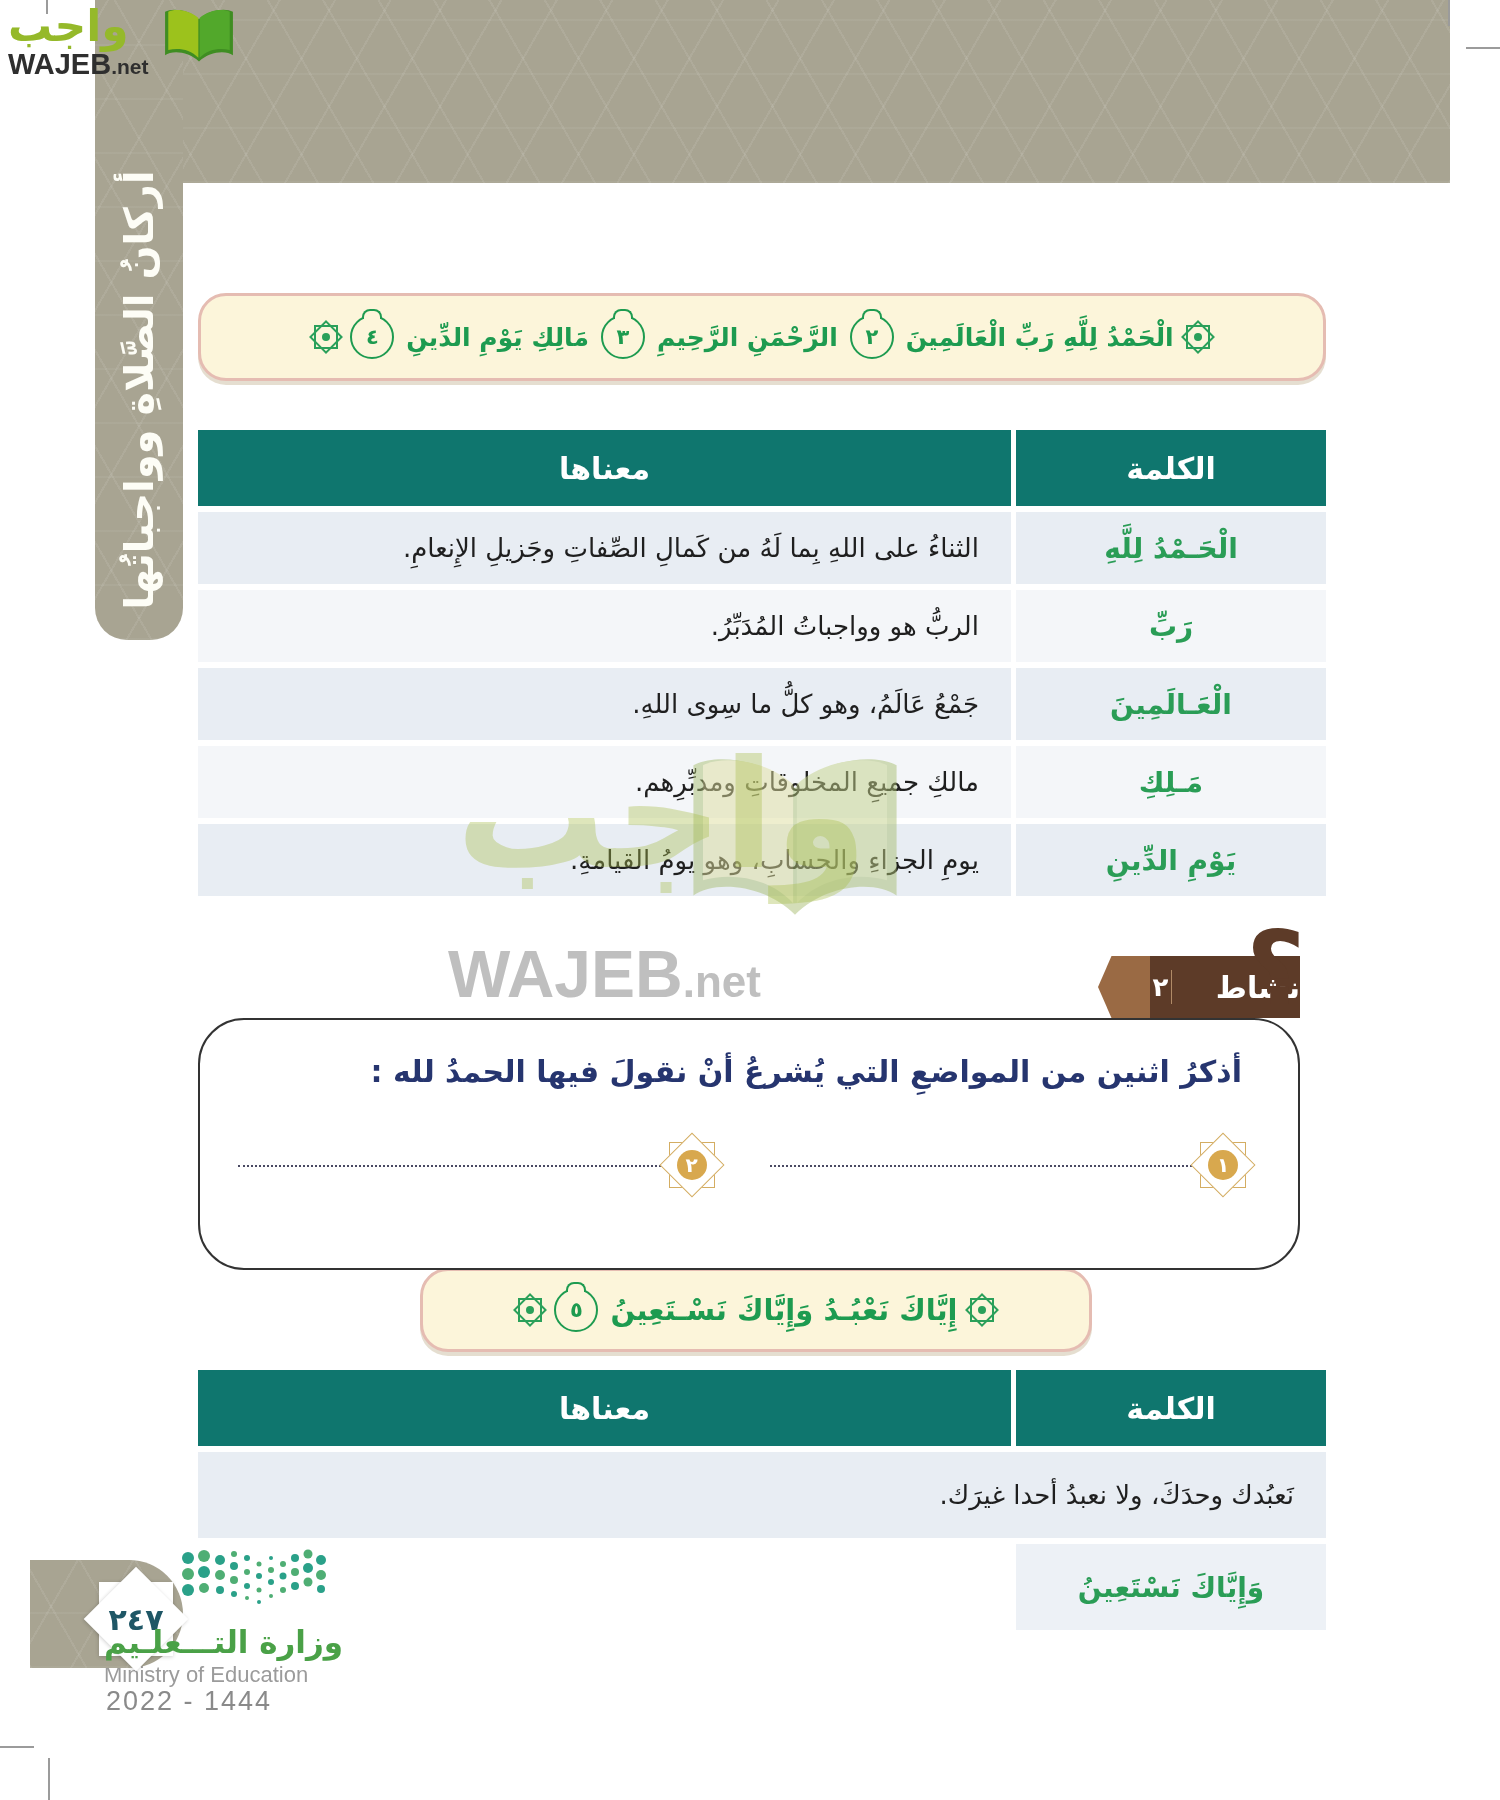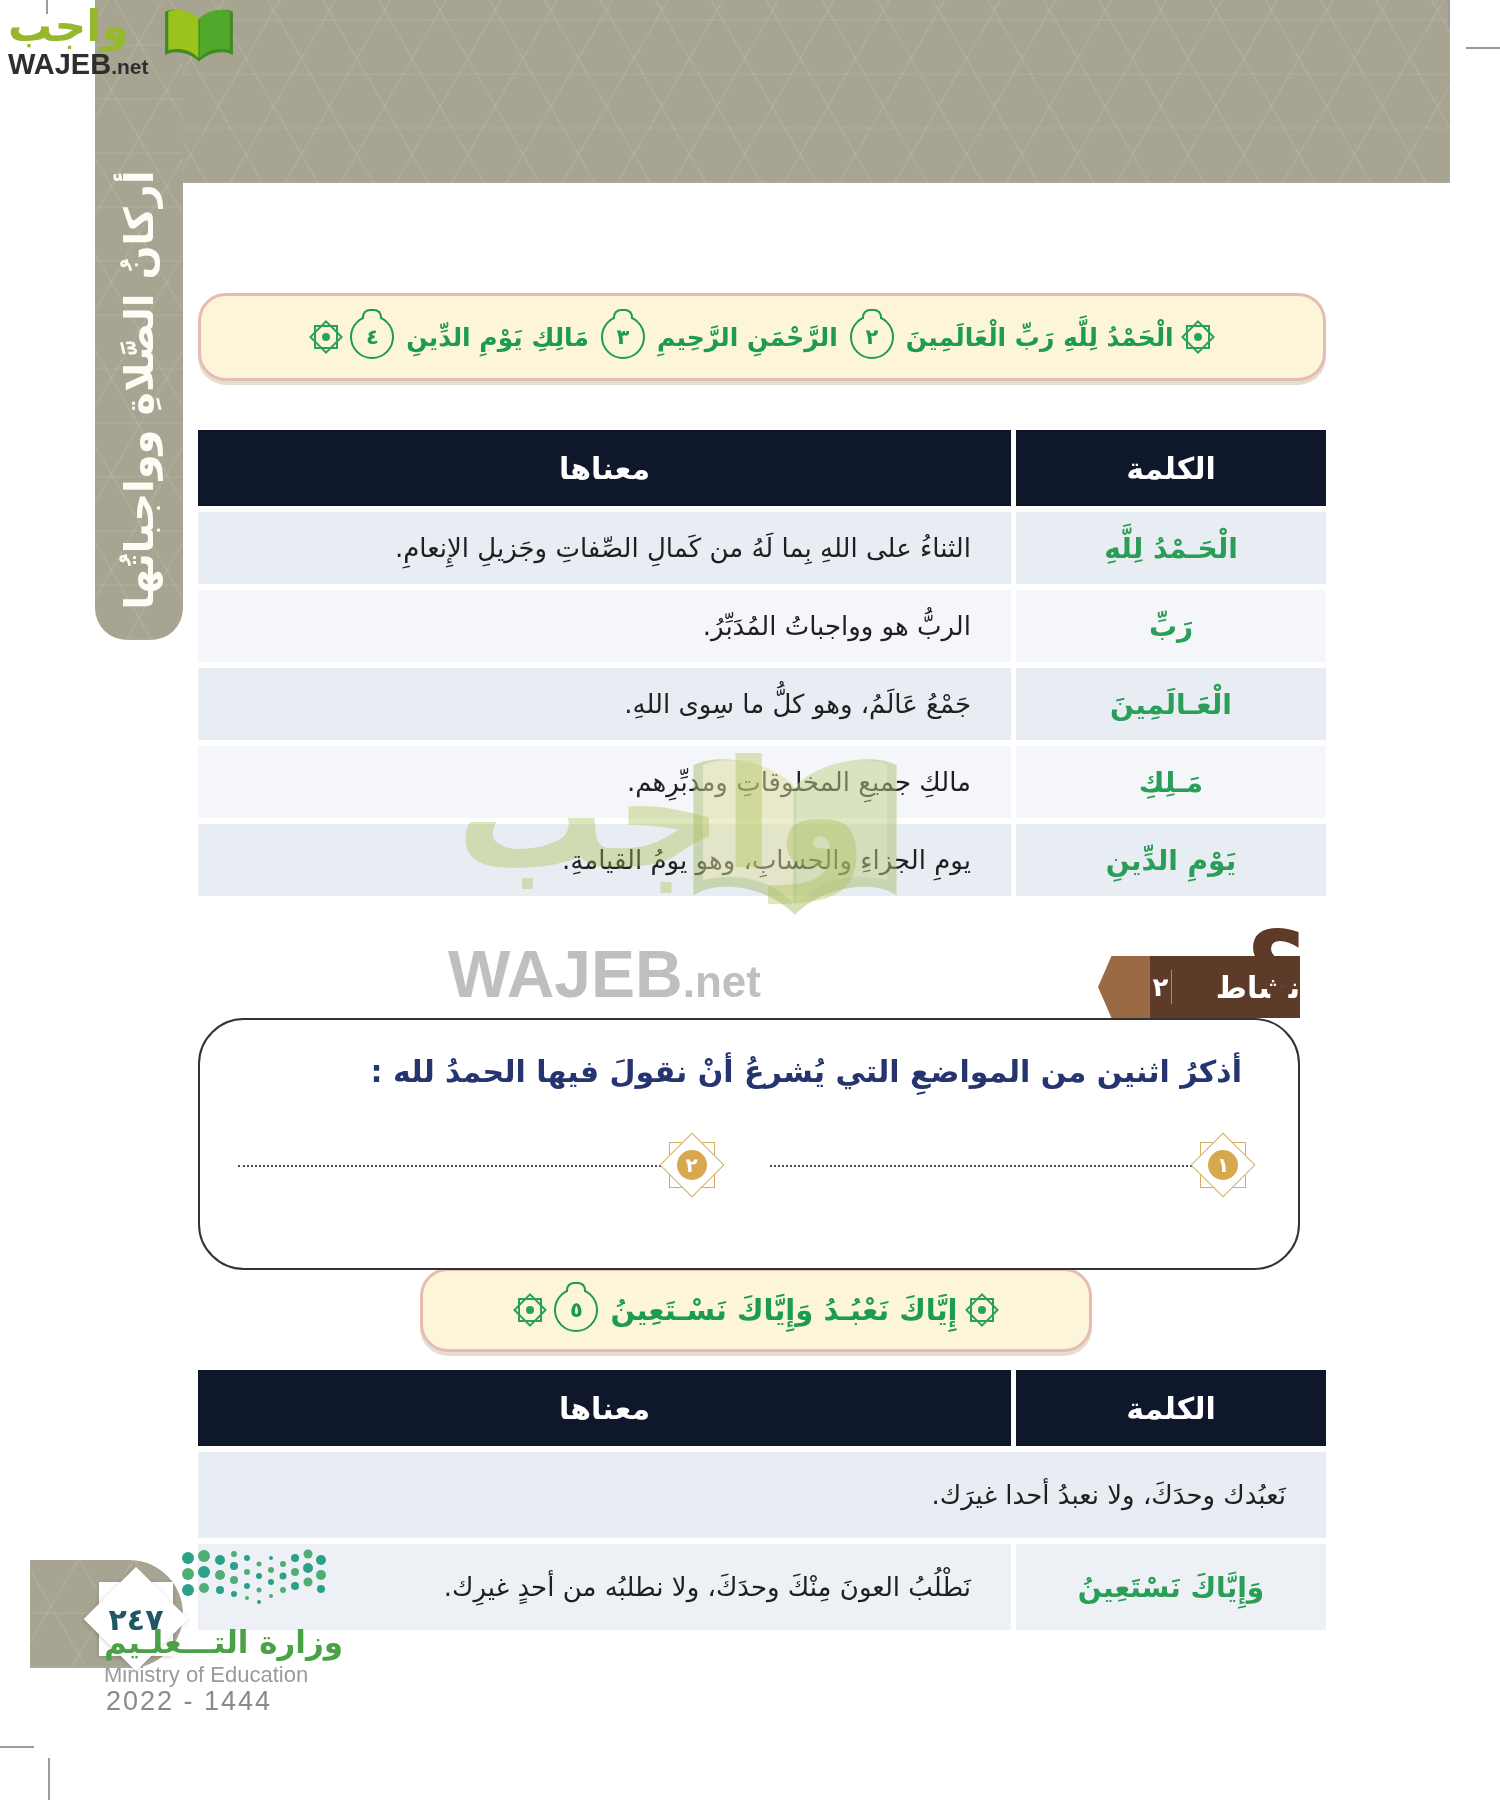--- a/index.html
+++ b/index.html
@@ -53,27 +53,27 @@
   .orn { position:relative; width:24px; height:24px; flex:0 0 auto; }
   .orn::before, .orn::after { content:""; position:absolute; inset:0; border:2px solid #2aa05a; }
   .orn::after { transform:rotate(45deg); }
   .orn i { position:absolute; inset:8px; background:#2aa05a; border-radius:50%; }
 
   
   .tbl { position:absolute; left:198px; width:1128px; direction:rtl; z-index:1; }
   .t1 { top:430px; } .t2 { top:1370px; }
   .thead, .trow { display:flex; gap:5px; }
   .trow { margin-top:6px; }
-  .th { background:#0f172a; color:#fff; font-weight:bold; font-size:30px; height:76px;
+  .th { background:#0f766e; color:#fff; font-weight:bold; font-size:30px; height:76px;
         display:flex; align-items:center; justify-content:center; }
   .cell-word { width:310px; flex:0 0 auto; }
   .cell-meaning { flex:1; }
   .td { display:flex; align-items:center; font-size:26px; }
   .td.cell-word { justify-content:center; color:#2a9d56; font-weight:bold; font-size:28px; }
-  .td.cell-meaning { justify-content:flex-start; padding:0 40px; color:#1f1f1f; box-sizing:border-box; }
+  .td.cell-meaning { justify-content:flex-start; padding:0 32px; color:#1f1f1f; box-sizing:border-box; }
   .t1 .trow { height:72px; } .t2 .trow { height:86px; }
   .rowA .td { background:#e8edf3; } .rowB .td { background:#f4f6f9; } .rowC .td { background:#edf1f6; }
 
   
   .watermark { position:absolute; left:440px; top:688px; width:470px; height:330px; z-index:6; pointer-events:none; }
   .wm-book { position:absolute; right:0; top:0; opacity:.5; }
   .wm-ar { position:absolute; left:16px; top:52px; font-size:150px; font-weight:bold; color:#aabf4f; opacity:.38; line-height:1; }
   .wm-en { position:absolute; left:8px; bottom:6px; font-family:"Liberation Sans", sans-serif; color:#8b8b8b; opacity:.55; }
   .wm-en .big { font-size:66px; font-weight:bold; }
   .wm-en .tld { font-size:44px; font-weight:bold; }
@@ -242,21 +242,20 @@
   <div class="tbl t2">
     <div class="thead">
       <div class="th cell-word">الكلمة</div>
       <div class="th cell-meaning">معناها</div>
     </div>
     <div class="trow rowA">
       <div class="td cell-meaning">نَعبُدك وحدَكَ، ولا نعبدُ أحدا غيرَك.</div>
     </div>
     <div class="trow rowC">
       <div class="td cell-word">وَإِيَّاكَ نَسْتَعِينُ</div>
-      <div class="td cell-meaning">نَطْلُبُ العونَ مِنْكَ وحدَكَ، ولا نطلبُه من أحدٍ غيرِك.</div>
     </div>
   </div>
 
   <div class="footer-tab olive"></div>
   <div class="star8 star-white">
     <span class="sq"></span>
       <span class="sq r45"></span>
     <span class="num">٢٤٧</span>
   </div>
   <svg class="moe-dots" width="150" height="62" viewBox="0 0 150 62">

